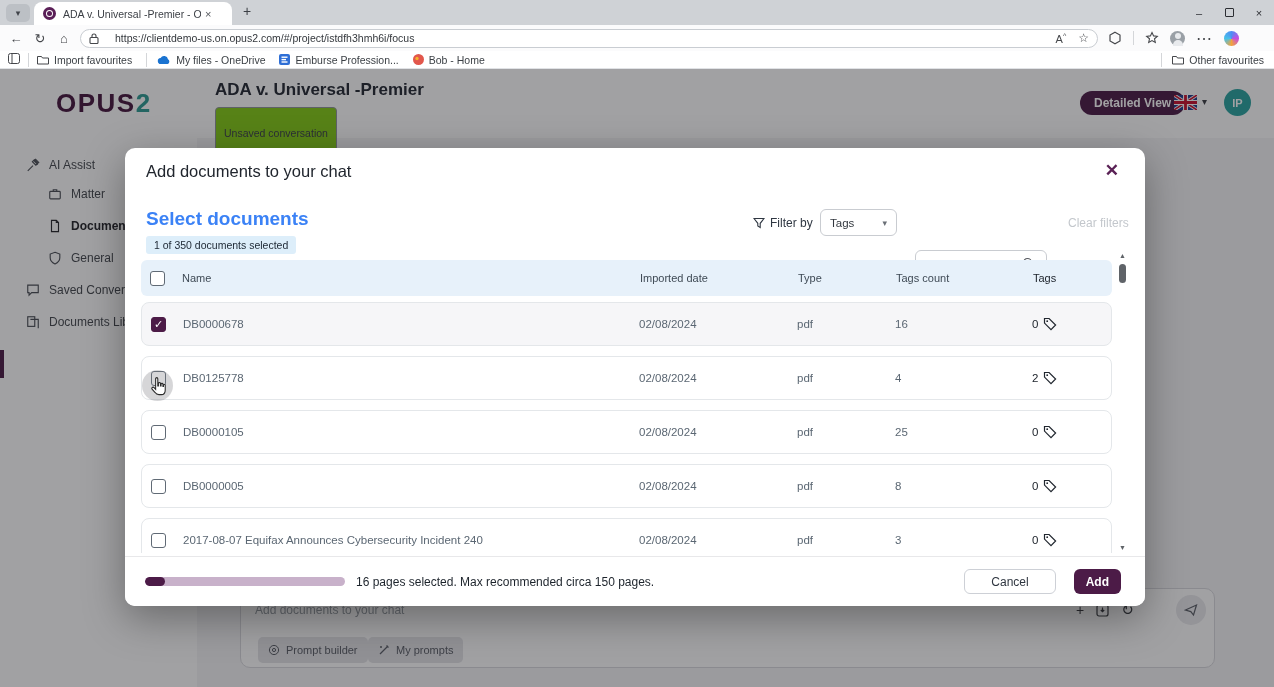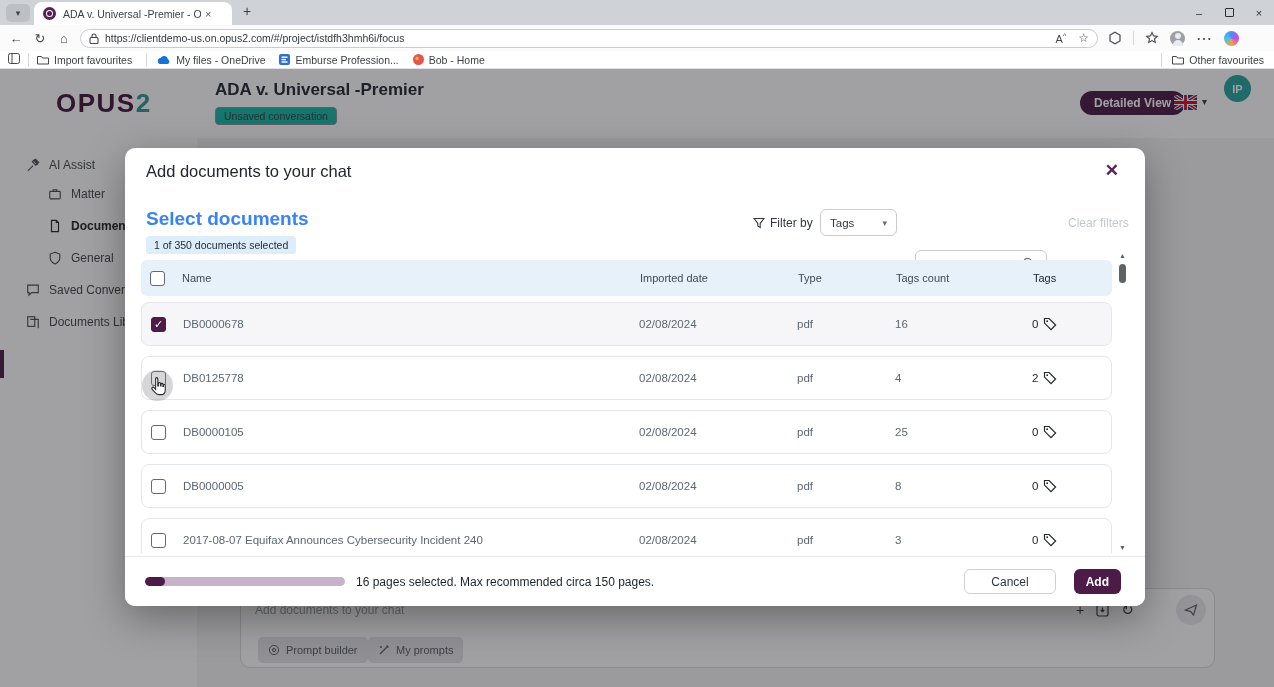--- a/index.html
+++ b/index.html
@@ -16,44 +16,44 @@
   .tab-title { font-size:10.5px; color:#3b3f45; margin-left:7px; white-space:nowrap; overflow:hidden; width:138px; }
   .tab-close { font-size:11px; color:#55585e; margin-left:4px; }
   .newtab { position:absolute; left:243px; top:3px; font-size:14px; color:#3b3f45; }
   .wincontrols { position:absolute; right:0; top:0; height:25px; display:flex; }
   .winbtn { width:30px; height:25px; display:flex; align-items:center; justify-content:center; font-size:11px; color:#2c2e33; }
   .winbtn .restore { width:9px; height:9px; border:1px solid #2c2e33; border-radius:1px; }
 
   .navbar { position:absolute; left:0; top:25px; width:1274px; height:26px; background:#fbfbfc; display:flex; align-items:center; }
   .navicon { font-size:13px; color:#45474b; width:24px; text-align:center; }
   .urlpill { position:relative; margin-left:4px; width:1018px; height:19px; border:1px solid #c9cdd2; border-radius:10px; background:#fff; display:flex; align-items:center; padding:0 8px; }
-  .urltext { font-size:10.5px; color:#33373c; margin-left:6px; flex:1; white-space:nowrap; overflow:hidden; }
+  .urltext { font-size:10.5px; color:#33373c; margin-left:16px; flex:1; white-space:nowrap; overflow:hidden; }
   .pill-right { display:flex; align-items:center; gap:12px; color:#45474b; font-size:11px; }
   .toolicons { display:flex; align-items:center; gap:11px; margin-left:10px; color:#45474b; }
   .vdiv { width:1px; height:14px; background:#d4d6d9; }
   .profile-circ { width:15px; height:15px; border-radius:50%; background:#9aa0a6; position:relative; }
   .profile-circ::before { content:""; position:absolute; left:4.5px; top:2.5px; width:6px; height:6px; border-radius:50%; background:#e8eaed; }
   .profile-circ::after { content:""; position:absolute; left:2.5px; top:9px; width:10px; height:6px; border-radius:5px 5px 0 0; background:#e8eaed; }
   .copilot { width:15px; height:15px; border-radius:50%; background:conic-gradient(#4e8df5,#c64ee0,#f2a33c,#47c1e8,#4e8df5); }
 
   .bookmarks { position:absolute; left:0; top:51px; width:1274px; height:18px; background:#fff; border-bottom:1px solid #e0e2e5; display:flex; align-items:center; font-size:10.5px; color:#3a3f44; }
   .bm { display:flex; align-items:center; gap:5px; margin-right:14px; white-space:nowrap; }
   .bm svg { display:block; }
 
   
   .appbg { position:absolute; left:0; top:69px; width:1274px; height:618px; background:#f5f5f7; }
   .appheader { position:absolute; left:0; top:69px; width:1274px; height:69px; background:#ffffff; }
   .logo { position:absolute; left:56px; top:88px; font-size:26px; font-weight:bold; letter-spacing:1.5px; color:#46173f; }
   .logo .two { color:#2e9c93; }
   .proj-title { position:absolute; left:215px; top:80px; font-size:17px; font-weight:bold; color:#232832; }
-  .proj-badge { position:absolute; left:215px; top:107px; font-size:10.5px; color:#3c4149; border:1px solid #8f949b; border-radius:4px; padding:2px 8px; background:#14b8a6; }
+  .proj-badge { position:absolute; left:215px; top:107px; font-size:10.5px; color:#3c4149; border:1px solid #8f949b; border-radius:4px; padding:19px 8px; background:#84cc16; }
   .detailed-btn { position:absolute; left:1080px; top:91px; height:24px; border-radius:12px; background:var(--brand); color:#fff; font-size:12px; font-weight:bold; display:flex; align-items:center; padding:0 14px; border:none; }
   .flag { position:absolute; left:1174px; top:95px; width:23px; height:15px; }
   .flag-chevron { position:absolute; left:1202px; top:96px; font-size:10px; color:#3c3f45; }
-  .avatar { position:absolute; left:1224px; top:75px; width:27px; height:27px; border-radius:50%; background:var(--teal); color:#fff; font-size:11px; font-weight:bold; display:flex; align-items:center; justify-content:center;text-align:right; }
+  .avatar { position:absolute; left:1224px; top:89px; width:27px; height:27px; border-radius:50%; background:var(--teal); color:#fff; font-size:11px; font-weight:bold; display:flex; align-items:center; justify-content:center;text-align:right; }
 
   .sidebar { position:absolute; left:0; top:138px; width:197px; height:549px; background:#fff; }
   .side-item { position:absolute; display:flex; align-items:center; gap:9px; font-size:12px; color:#45494f; height:20px; }
   .side-item.level-1 { left:26px; }
   .side-item.level-2 { left:48px; }
   .side-item.active .side-label { font-weight:bold; color:#25262b; }
   .side-icon { width:14px; height:14px; display:flex; align-items:center; justify-content:center; }
   .active-bar { position:absolute; left:0; top:212px; width:4px; height:28px; background:var(--brand); }
 
   

